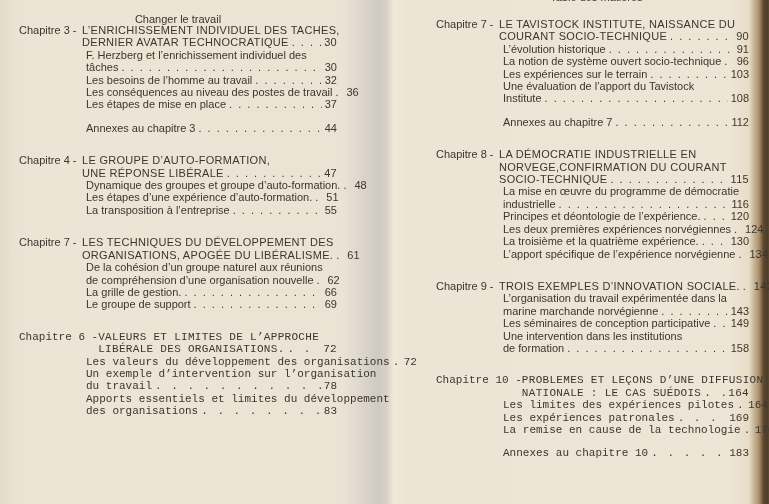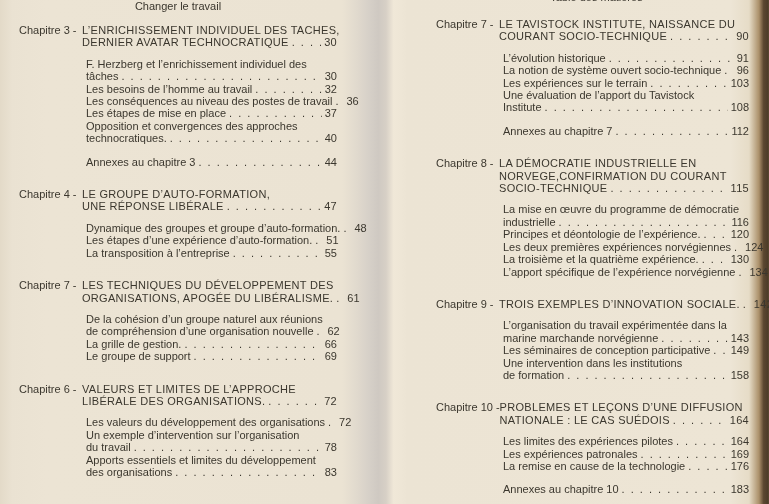--- a/index.html
+++ b/index.html
@@ -10,32 +10,32 @@
     background:linear-gradient(90deg,
       #e3dac8 0%, #eae2d2 1.6%, #ece4d4 6%, #ebe3d3 44.5%,
       #e0d9cd 46.5%, #d6d0c8 48%, #cfc9c2 49.2%, #d7d0c6 50.2%,
       #f0e8d8 51.2%, #ece4d4 53%, #ede5d5 95%, #e6dcc7 97.4%,
       #ab906a 98.7%, #5b4730 99.3%, #4e3d29 99.8%, #5d4a33 100%);
   }
   .page{position:absolute;top:0;height:504px;}
   .page-left{left:0;width:385px;}
   .page-right{left:385px;width:384px;}
   .running-header{font-size:11px;line-height:13px;text-align:center;color:#3a362d;}
-  .header-left-wrap{position:absolute;left:19px;top:0;width:318px;}
+  .header-left-wrap{position:absolute;left:19px;top:13px;width:318px;}
   .header-right-clip{position:absolute;left:55px;top:0;width:313px;height:5px;overflow:hidden;}
   .header-right-clip .running-header{margin-top:-9px;}
   .toc{position:absolute;font-size:11px;line-height:12.4px;}
   .toc-left{left:19px;top:24px;width:318px;}
   .toc-right{left:51px;top:18px;width:313px;}
   .section{margin-bottom:20px;}
-  .section:last-child{margin-bottom:0;}
+  .section:last-child{margin-bottom:0;font-family:Liberation Mono, monospace;}
   .chapter-row{display:flex;align-items:flex-start;}
   .chapter-label{flex:0 0 63px;white-space:nowrap;font-size:11px;}
   .chapter-title{flex:1;min-width:0;letter-spacing:0.3px;}
-  .items{margin-top:9px;padding-left:67px;}
+  .items{padding-left:67px;}
   .entry.gap{margin-top:11px;}
   .line{white-space:nowrap;}
   .leaderline{display:flex;align-items:baseline;}
   .leaderline .txt{white-space:nowrap;}
   .dots{flex:1;overflow:hidden;white-space:nowrap;margin:0 3px;min-width:8px;}
   .dots::before{
     content:". . . . . . . . . . . . . . . . . . . . . . . . . . . . . . . . . . . . . . . . . . . . . . . . . . . . . . . . . . . .";
     letter-spacing:1.5px;
   }
   .pagenum{white-space:nowrap;}
@@ -83,28 +83,20 @@
               <span class="pagenum">36</span>
             </div>
           </div>
           <div class="entry">
             <div class="line leaderline">
               <span class="txt">Les étapes de mise en place</span>
               <span class="dots"></span>
               <span class="pagenum">37</span>
             </div>
           </div>
-          <div class="entry">
-            <div class="line">Opposition et convergences des approches</div>
-            <div class="line leaderline">
-              <span class="txt">technocratiques.</span>
-              <span class="dots"></span>
-              <span class="pagenum">40</span>
-            </div>
-          </div>
           <div class="entry gap">
             <div class="line leaderline">
               <span class="txt">Annexes au chapitre 3</span>
               <span class="dots"></span>
               <span class="pagenum">44</span>
             </div>
           </div>
         </div>
       </div>
       <div class="section">

